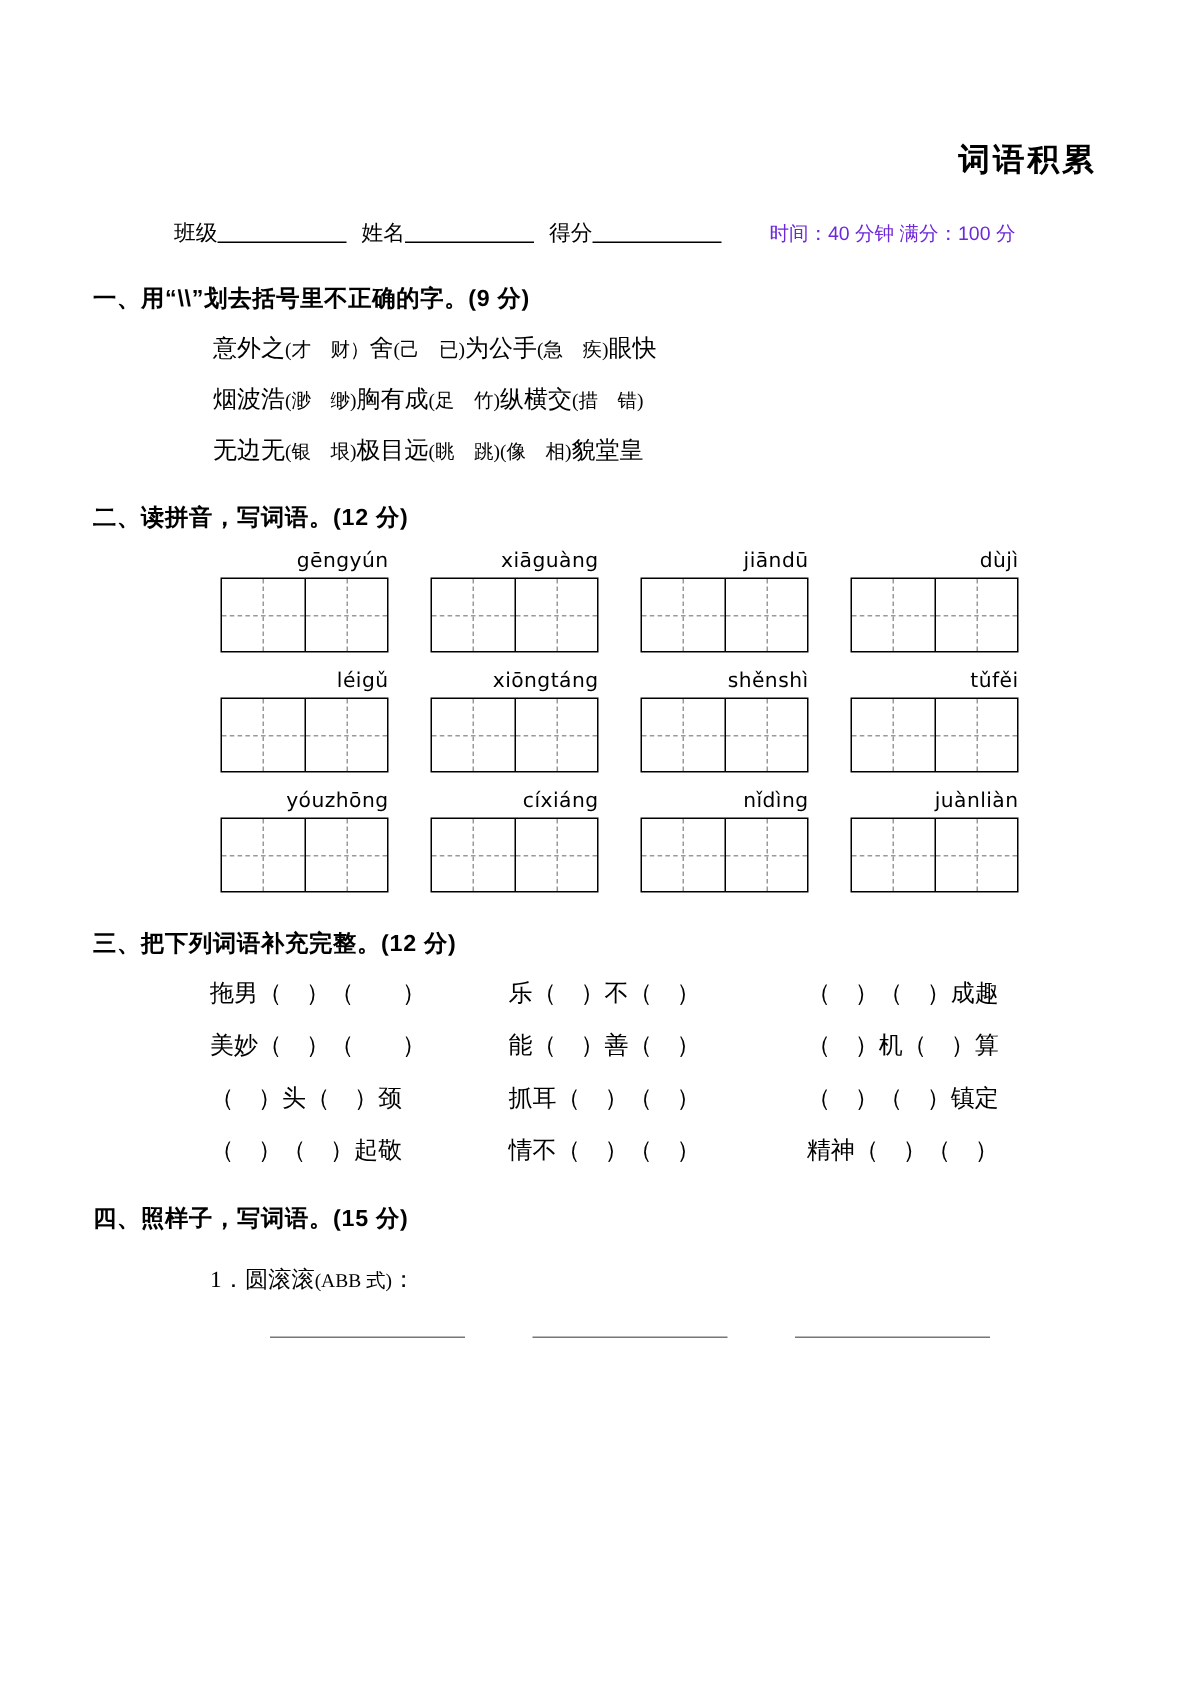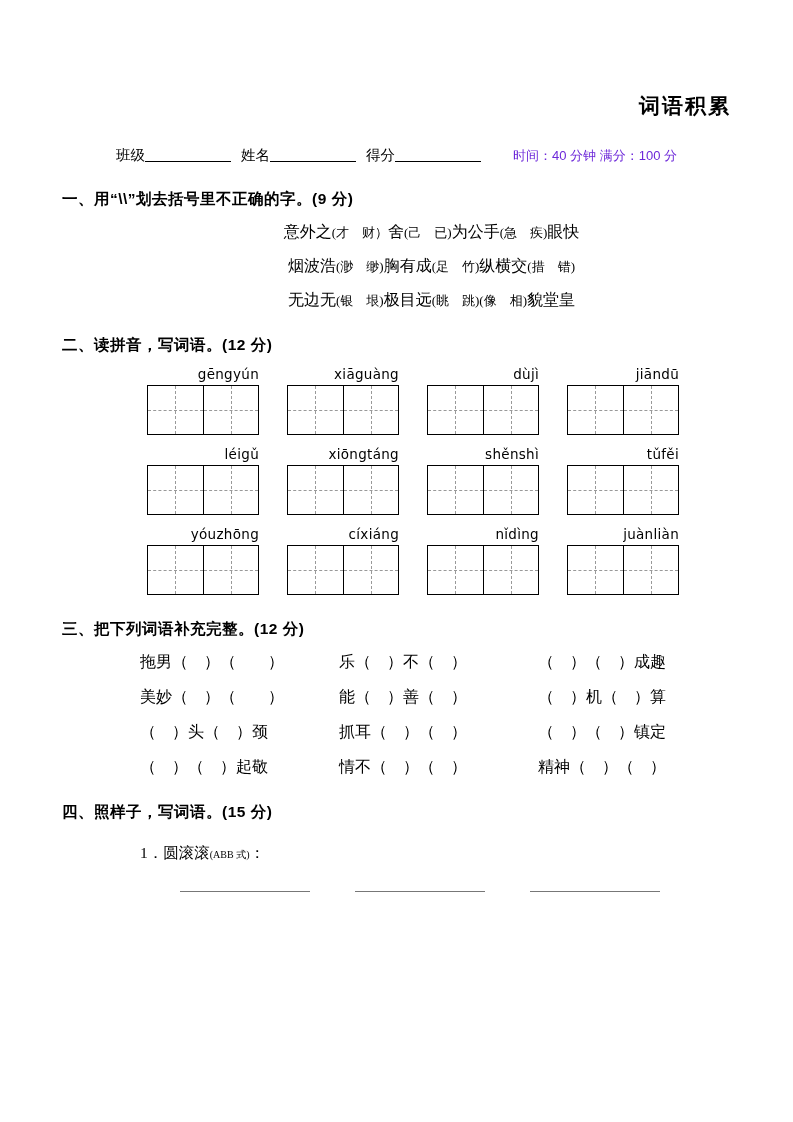--- a/index.html
+++ b/index.html
@@ -63,21 +63,21 @@
     letter-spacing: 0.5px;
   }
   
   .q1-grid {
     margin-top: 12px;
     padding-left: 80px;
     padding-right: 10px;
   }
   .q1-row {
     display: flex;
-    justify-content: center;
+    justify-content: flex-start;
     margin-bottom: 13px;
     font-size: 16px;
     font-family: Liberation Serif, serif;
   }
   .q1-cell {
     white-space: nowrap;
   }
   .q1-cell .small {
     font-size: 13px;
   }
@@ -148,21 +148,21 @@
   .q3-cell:nth-child(1) { width: 215px; }
   .q3-cell:nth-child(2) { width: 215px; }
   .q3-cell:nth-child(3) { width: 200px; }
   
   .q4-sub {
     margin-top: 20px;
     padding-left: 78px;
     font-size: 15.5px;
   }
   .q4-sub .tag {
-    font-size: 10px;
+    font-size: 13px;
   }
   .ans-lines {
     margin-top: 26px;
     padding-left: 118px;
     display: flex;
     gap: 45px;
   }
   .ans-line {
     width: 130px;
     border-bottom: 1px solid #777;
@@ -226,32 +226,32 @@
           <span>xiā</span>
           <span>guàng</span>
         </div>
         <div class="py-boxes">
             <div class="cellbox"></div>
             <div class="cellbox"></div>
           </div>
       </div>
       <div class="py-item">
         <div class="py-text">
+          <span>jiān</span>
+          <span>dū</span>
+        </div>
+        <div class="py-boxes">
+            <div class="cellbox"></div>
+            <div class="cellbox"></div>
+          </div>
+      </div>
+      <div class="py-item">
+        <div class="py-text">
           <span>dù</span>
           <span>jì</span>
-        </div>
-        <div class="py-boxes">
-            <div class="cellbox"></div>
-            <div class="cellbox"></div>
-          </div>
-      </div>
-      <div class="py-item">
-        <div class="py-text">
-          <span>jiān</span>
-          <span>dū</span>
         </div>
         <div class="py-boxes">
             <div class="cellbox"></div>
             <div class="cellbox"></div>
           </div>
       </div>
     </div>
 
     <div class="py-row">
       <div class="py-item">

